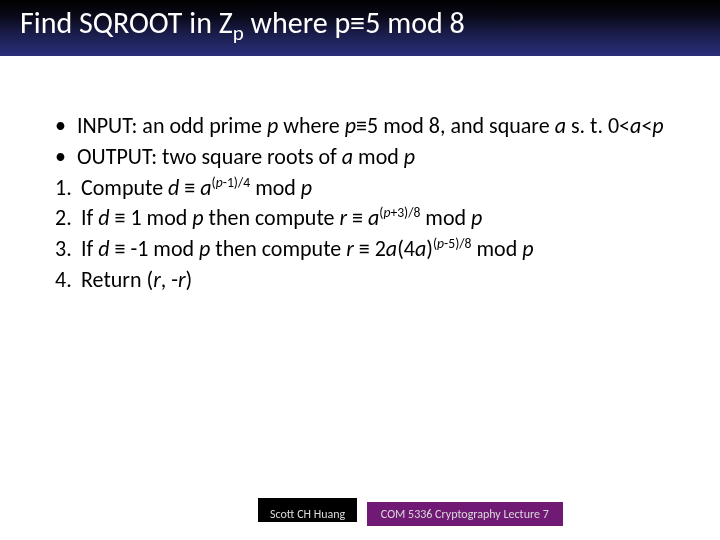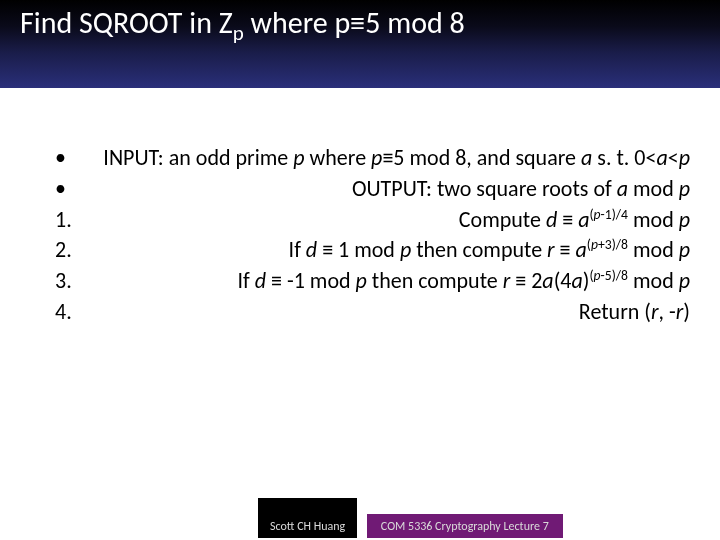--- a/index.html
+++ b/index.html
@@ -1,52 +1,52 @@
 <!DOCTYPE html>
 <html><head>
 <meta charset="utf-8">
 <style>
   * { margin: 0; padding: 0; box-sizing: border-box; }
   html, body { width: 720px; height: 540px; font-family: Calibri, "Segoe UI", Arial, sans-serif; background: #fff; overflow: hidden; }
   .slide { width: 720px; height: 540px; position: relative; background: #fff; }
   .title-bar {
     width: 100%;
-    height: 88px;
+    height: 56px;
     background: linear-gradient(to bottom, #000000 0%, #0a0a1a 30%, #1a1d4a 60%, #2a2f7a 100%);
     padding: 6px 20px 2px 20px;
   }
   .title-text { color: #fff; font-size: 30px; font-weight: 400; line-height: 1.15; }
   .title-text sub { font-size: 0.7em; vertical-align: sub; }
   .content {
     padding: 55px 30px 0 55px;
     font-size: 22px;
     color: #000;
     line-height: 1.4;
   }
   .content li { list-style: none; margin-bottom: 0; }
   .bullet-row, .num-row { display: flex; }
   .bullet-row .marker { width: 22px; flex-shrink: 0; }
   .num-row .marker { width: 26px; flex-shrink: 0; }
-  .row-body { flex: 1; text-align: right; }
+  .row-body { flex: 1; }
   .row-body i { font-style: italic; }
   .row-body sup { font-size: 0.62em; vertical-align: super; line-height: 0; }
   .footer {
     position: absolute;
     bottom: 18px;
     left: 0;
     width: 100%;
     height: 24px;
     padding-left: 258px;
   }
   .footer-author {
     display: inline-block;
     background: #000;
     color: #d9d9d9;
     font-size: 12px;
-    padding: 20px 12px;
+    padding: 8px 12px;
     height: 24px;
     line-height: 16px;
   }
   .footer-course {
     display: inline-block;
     background: #701a75;
     color: #d9d9d9;
     font-size: 12px;
     padding: 4px 14px;
     height: 24px;

